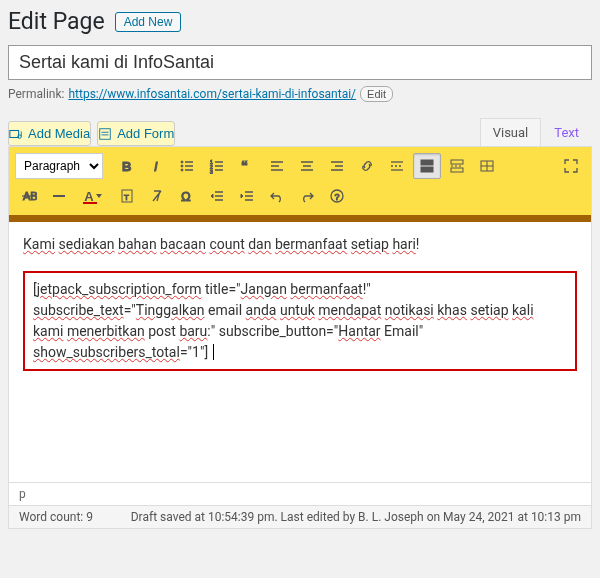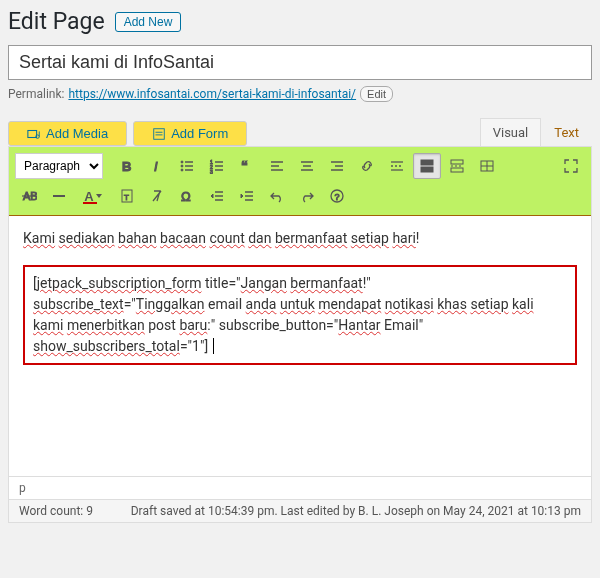--- a/index.html
+++ b/index.html
@@ -6,27 +6,27 @@
   body { font-family: -apple-system, BlinkMacSystemFont, "Segoe UI", Roboto, sans-serif; background: #f1f1f1; padding: 8px; font-size: 13px; color: #333; }
   .header { display: flex; align-items: center; gap: 10px; margin-bottom: 10px; }
   .header h1 { font-size: 23px; font-weight: 400; color: #23282d; }
   .btn-outline { background: #f7f7f7; border: 1px solid #0071a1; color: #0071a1; padding: 2px 8px; border-radius: 3px; font-size: 12px; cursor: pointer; }
   .title-input { width: 100%; padding: 6px 10px; font-size: 18px; border: 1px solid #999; background: #fff; color:#333; }
   .permalink-row { margin-top: 6px; font-size: 12px; color: #666; display:flex; align-items:center; gap:4px; flex-wrap:wrap;}
   .permalink-row a { color: #0073aa; text-decoration: underline; }
   .permalink-row .edit-btn { border:1px solid #aaa; padding:1px 6px; font-size:11px; border-radius:7px; background:#f7f7f7; color:#555; cursor:pointer;}
   .media-row { margin-top: 16px; display:flex; align-items:flex-end; justify-content:space-between; }
   .media-buttons { display:flex; gap:6px; }
-  .media-btn { display:flex; align-items:center; gap:5px; border:1px solid #ccc; background:#fde047; color:#0071a1; padding:4px 18px; border-radius:3px; font-size:13px; cursor:pointer; }
+  .media-btn { display:flex; align-items:center; gap:5px; border:1px solid #ccc; background:#fef9c3; color:#0071a1; padding:4px 0; border-radius:3px; font-size:13px; cursor:pointer; }
   .media-btn .ic { width:14px; height:14px; display:inline-flex; align-items:center; justify-content:center; }
   .tabs { display:flex; }
-  .tab { padding:6px 12px; font-size:13px; color:#a16207; cursor:pointer; border:1px solid transparent; border-bottom:none; }
+  .tab { padding:6px 12px; font-size:13px; color:#8b5cf6; cursor:pointer; border:1px solid transparent; border-bottom:none; }
   .tab.active { background:#f5f5f5; border-color:#ddd; color:#555;}
   .editor-wrap { border:1px solid #ddd; background:#fff; margin-top:0; }
-  .toolbar { background:#bef264; border-bottom:1px solid #a16207; padding:4px 6px; }
+  .toolbar { background:#fde047; border-bottom:7px solid #a16207; padding:4px 6px; }
   .tb-row { display:flex; align-items:center; gap:2px; flex-wrap:wrap; padding:2px 0;}
   .tb-sep { width:6px; }
   .format-select { height:26px; font-size:12px; border:1px solid #ccc; background:#fff; padding:0 4px; min-width:88px;}
   .tb-btn { width:28px; height:26px; display:flex; align-items:center; justify-content:center; border:1px solid transparent; background:transparent; cursor:pointer; color:#555; border-radius:2px; position:relative;}
   .tb-btn.active { background:#e5e5e5; border-color:#aaa; box-shadow:inset 0 1px 2px rgba(0,0,0,.15);}
   .tb-btn svg { width:16px; height:16px; fill:#555; stroke:#555;}
   .tb-right { margin-left:auto; display:flex; }
   .content-area { padding:12px 14px; min-height:260px; font-size:14px; line-height:1.5; color:#333; }
   .spellmark { text-decoration: underline wavy #d33; text-decoration-thickness:1px; }
   .shortcode-box { border:2px solid #c00; padding:6px 8px; margin-top:16px; }

